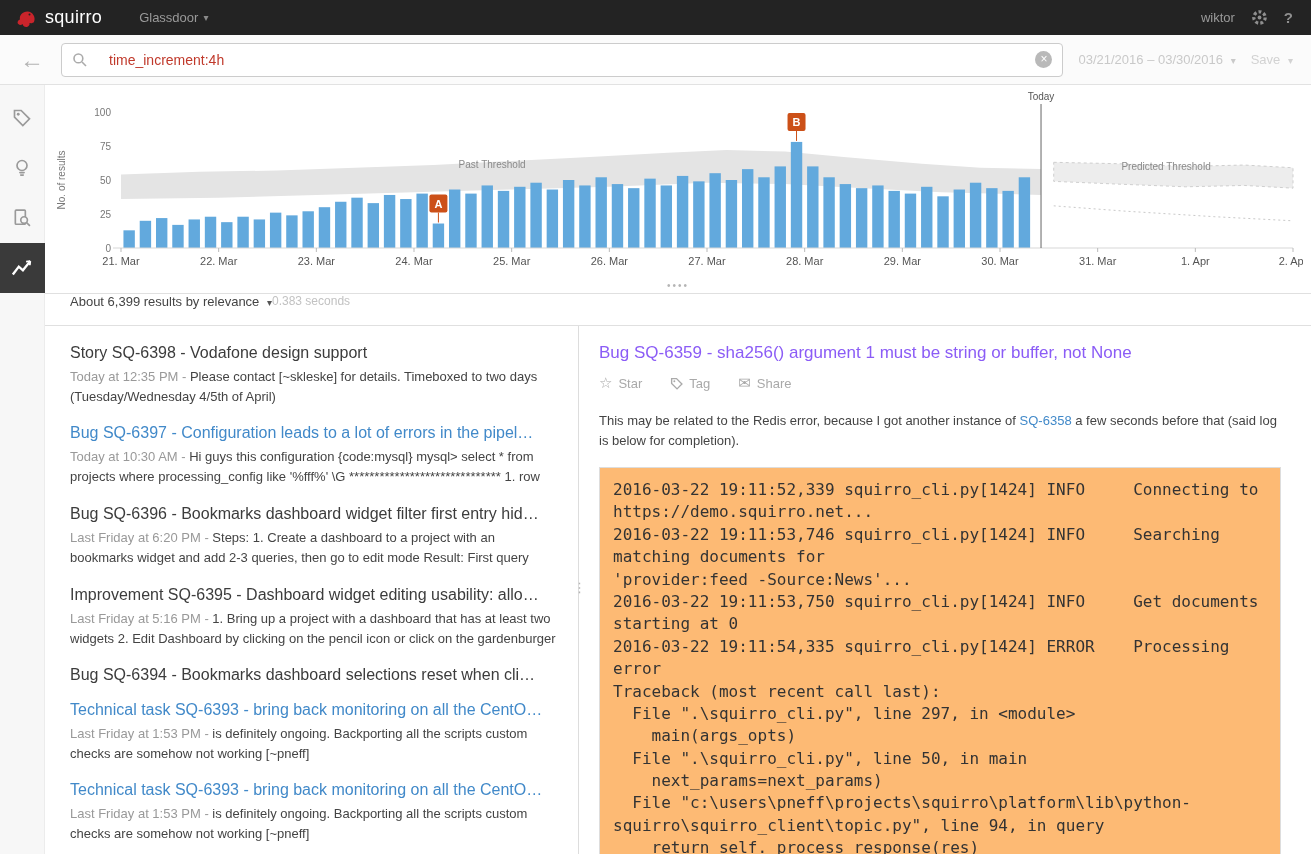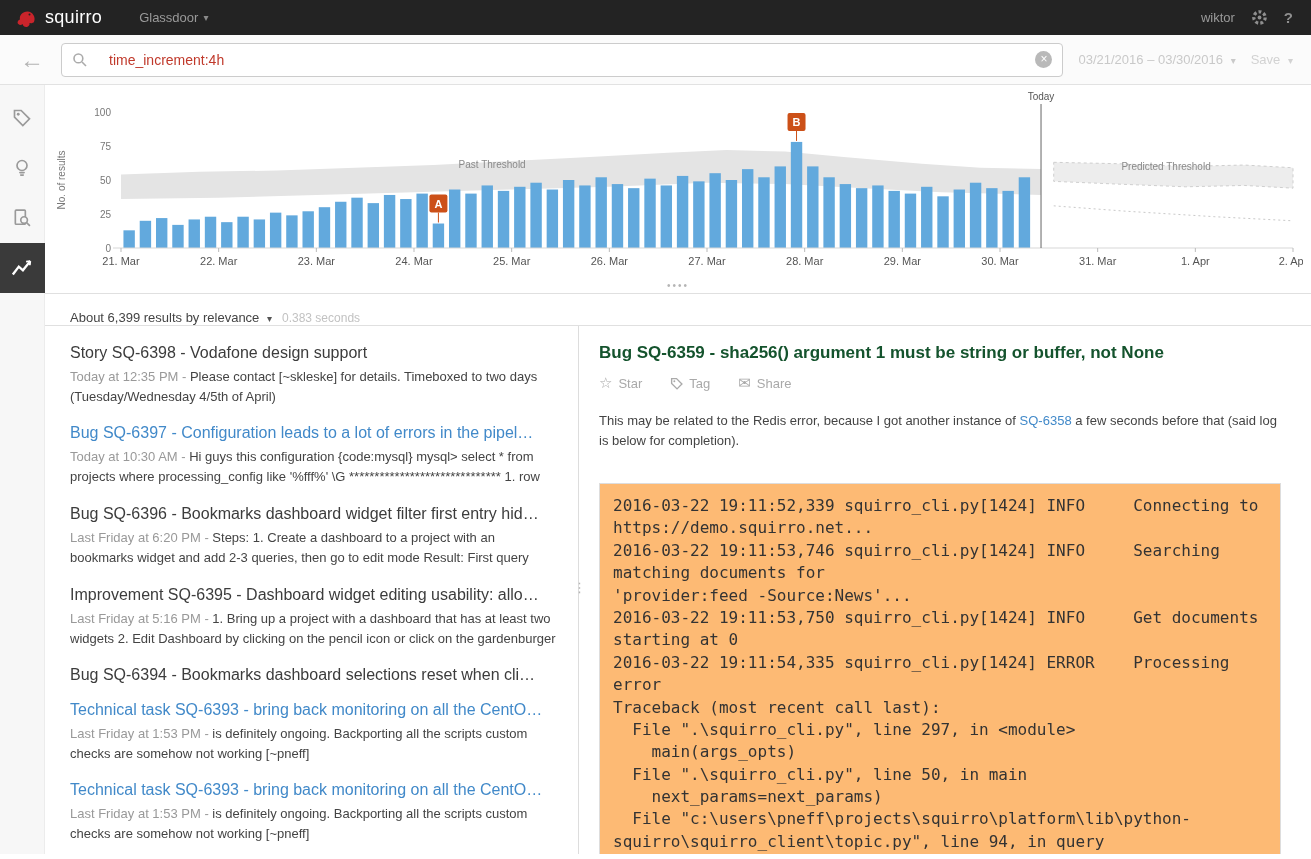--- a/index.html
+++ b/index.html
@@ -36,46 +36,46 @@
   .side-btn.active{background:#3a3a3a}
   .content{flex:1;display:flex;flex-direction:column;min-width:0}
 
   
   .chart-section{border-bottom:1px solid #e0e0e0;padding:5px 6px 0 6px}
   .chart-section svg{display:block;width:1252px;height:190px}
   .chart-dots{text-align:center;color:#b5b5b5;font-size:10px;letter-spacing:2px;height:13px;line-height:11px;cursor:row-resize}
   svg text{font-family:"Liberation Sans",sans-serif}
 
   
-  .results-header{height:32px;display:flex;align-items:flex-end;padding:0 25px;border-bottom:1px solid #e0e0e0;gap:10px}
+  .results-header{height:32px;display:flex;align-items:flex-start;padding:0 25px;border-bottom:1px solid #e0e0e0;}
   .results-summary{color:#444;font-size:13px;cursor:pointer}
   .results-summary .caret{font-size:10px;color:#555;margin-left:4px}
   .results-time{color:#c2c2c2;font-size:12px}
 
   
   .results-body{flex:1;display:flex;overflow:hidden}
   .results-list{width:533px;flex:none;padding:18px 22px 0 25px;overflow:hidden}
   .result-item{margin-bottom:17px}
   .result-title{font-size:16px;color:#3c3c3c;margin-bottom:5px;cursor:pointer;white-space:nowrap;overflow:hidden;text-overflow:ellipsis}
   .result-title.blue{color:#4189c9}
   .result-snippet{font-size:13px;line-height:1.55;color:#444;max-height:41px;overflow:hidden}
   .snip-date{color:#999}
   .vdivider{width:1px;background:#ddd;position:relative;flex:none}
   .vdivider .grip{position:absolute;top:50%;left:-5px;margin-top:-10px;color:#b5b5b5;font-size:13px;cursor:col-resize}
 
   
   .detail{flex:1;padding:17px 30px 0 20px;overflow:hidden;min-width:0}
-  .detail h2{font-size:17px;font-weight:bold;color:#14532d;margin-bottom:11px}
+  .detail h2{font-size:17px;font-weight:normal;color:#8b5cf6;margin-bottom:11px}
   .detail-meta{font-size:12px;color:#999;margin-bottom:15px}
   .detail-meta a{color:#4189c9;text-decoration:none;cursor:pointer}
   .detail-meta .sep{color:#ccc;margin:0 6px}
   .detail-actions{display:flex;gap:28px;color:#a9a9a9;font-size:13px;margin-bottom:19px;align-items:center}
   .detail-actions .action{display:flex;align-items:center;gap:6px;cursor:pointer}
   .detail-actions .ic{font-style:normal;font-size:15px;display:flex;align-items:center}
-  .detail-body{font-size:13px;line-height:1.5;color:#444;margin-bottom:33px;max-width:690px}
+  .detail-body{font-size:13px;line-height:1.5;color:#444;margin-bottom:17px;max-width:690px}
   .detail-body a{color:#4189c9;text-decoration:none;cursor:pointer}
   .code{border:1px solid #ddd;background:#fdba74;padding:11px 13px;font-family:"DejaVu Sans Mono","Liberation Mono",monospace;font-size:16px;line-height:1.4;color:#333;white-space:pre-wrap;margin-bottom:16px}
   .detail-footer{font-size:13px;color:#0f766e}
 </style>
 </head>
 <body>
 
 <div class="navbar">
   <div class="brand">
     <span style="display:flex">

